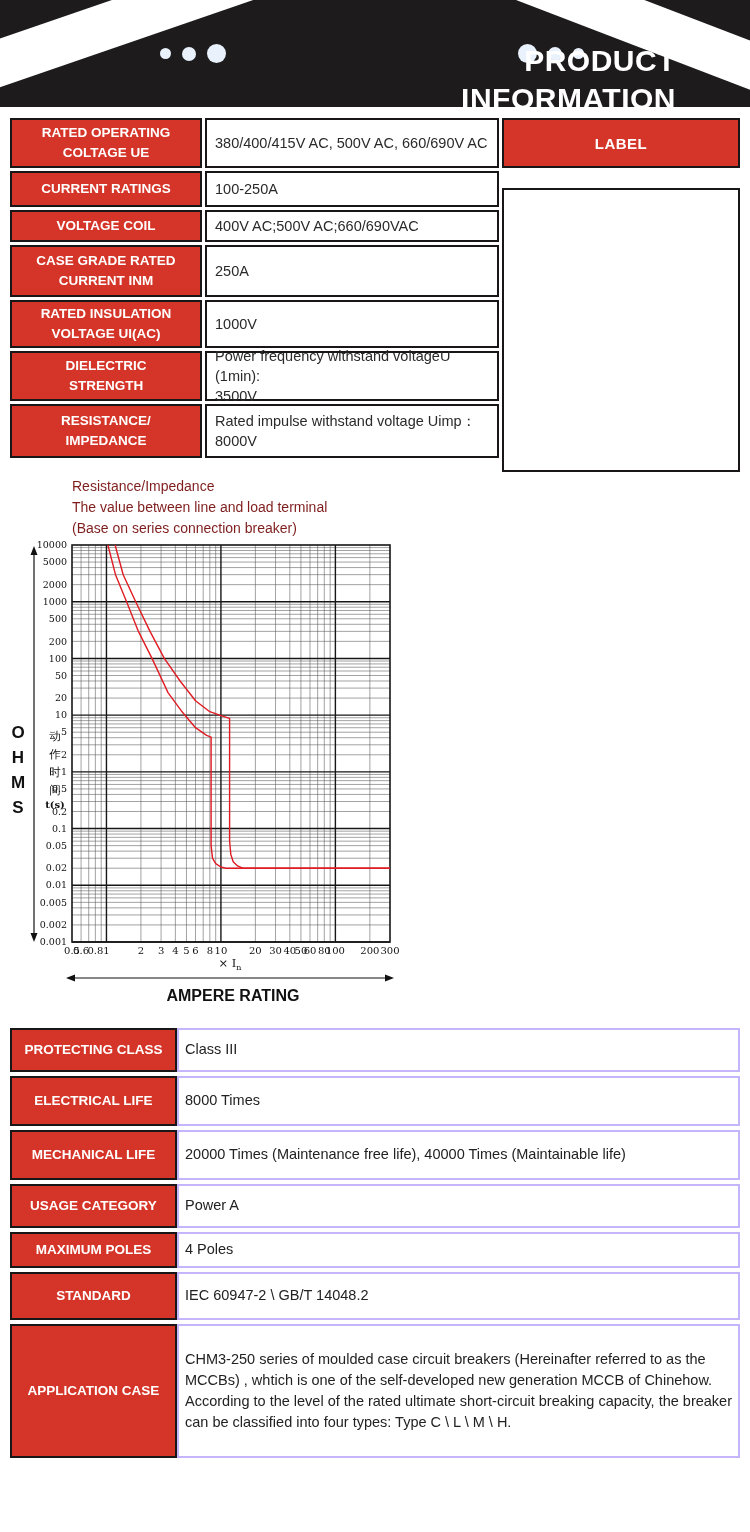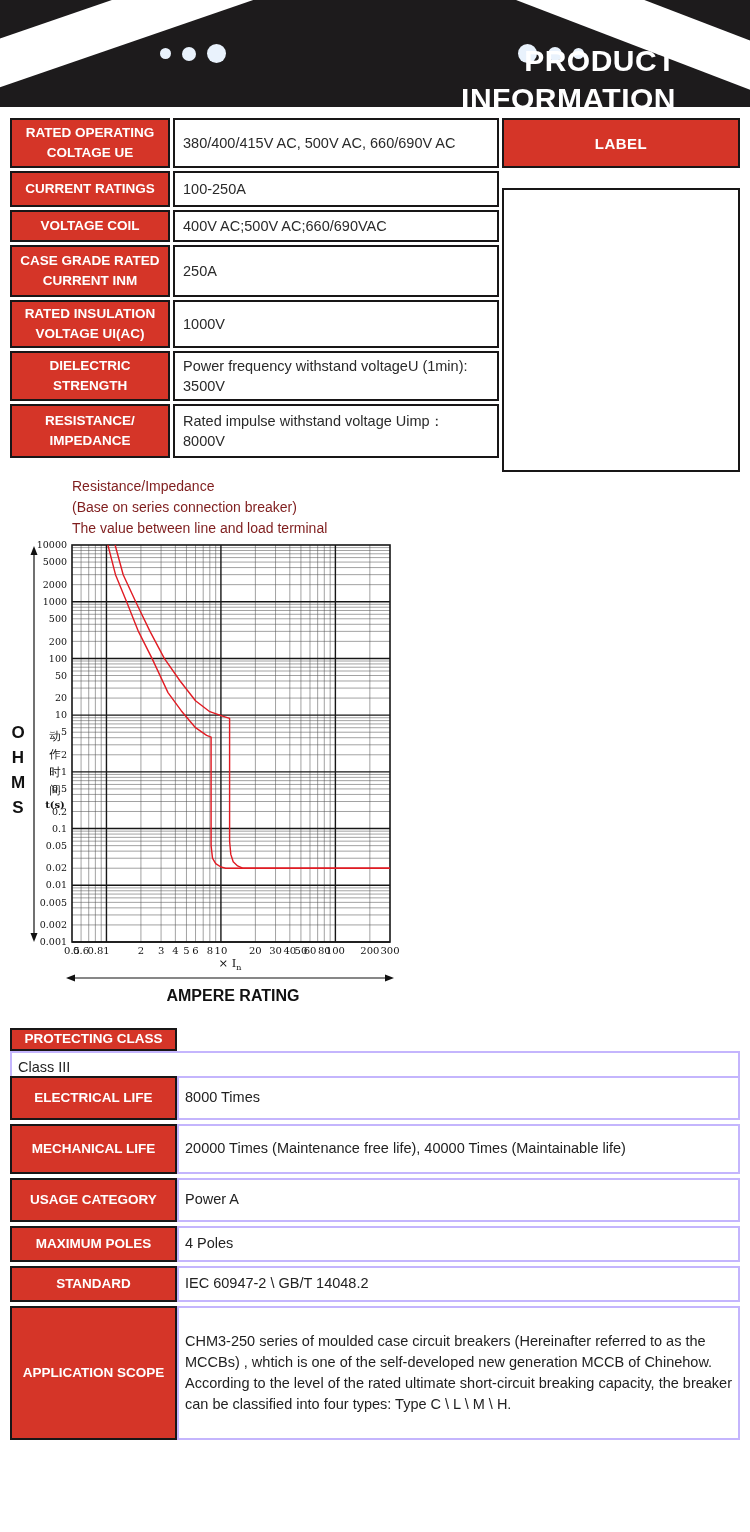--- a/index.html
+++ b/index.html
@@ -20,21 +20,21 @@
   .dot-s{width:11px;height:11px;}
   .dot-m{width:14px;height:14px;}
   .dot-l{width:19px;height:19px;}
 
   
   .spec-table{position:absolute;left:10px;top:118px;width:730px;height:354px;display:flex;gap:3px;}
   .spec-left{width:489px;display:flex;flex-direction:column;gap:3px;}
   .spec-row{display:flex;gap:3px;}
   .spec-label{width:156px;background:#d53528;border:2px solid #181617;color:#fff;
         font-weight:bold;font-size:13.5px;line-height:1.45;display:flex;align-items:center;
-        justify-content:center;text-align:center;padding:0 0;}
+        justify-content:center;text-align:center;padding:0 16px;}
   .spec-value{flex:1;background:#fff;border:2px solid #181617;display:flex;align-items:center;
         padding-left:8px;padding-right:8px;font-size:14.5px;color:#2a2a2a;white-space:pre-line;line-height:1.4;}
   .spec-right{flex:1;display:flex;flex-direction:column;gap:20px;}
   .label-header{height:46px;background:#d53528;border:2px solid #181617;color:#fff;font-weight:bold;
         font-size:15px;letter-spacing:.5px;display:flex;align-items:center;justify-content:center;}
   .label-body{flex:1;background:#fff;border:2px solid #181617;}
 
   
   .chart-notes{position:absolute;left:72px;top:476px;font-size:14px;color:#7f1d1d;line-height:21px;}
 
@@ -108,22 +108,22 @@
         </div>
       </div>
     <div class="spec-right">
       <div class="label-header">LABEL</div>
       <div class="label-body"></div>
     </div>
   </section>
 
   <div class="chart-notes" id="chartNotes">
       <div>Resistance/Impedance</div>
+      <div>The value between line and load terminal</div>
       <div>(Base on series connection breaker)</div>
-      <div>The value between line and load terminal</div>
     </div>
 
   <svg class="chart-svg" id="tripChart" width="440" height="470" viewBox="0 0 440 470">
       <g stroke="#555" stroke-width="0.55">
         <line x1="81.06345046536525" y1="5" x2="81.06345046536525" y2="402"></line>
         <line x1="88.72648864573614" y1="5" x2="88.72648864573614" y2="402"></line>
         <line x1="95.36451425228213" y1="5" x2="95.36451425228213" y2="402"></line>
         <line x1="101.21966779585574" y1="5" x2="101.21966779585574" y2="402"></line>
         <line x1="140.91456223481475" y1="5" x2="140.91456223481475" y2="402"></line>
         <line x1="255.37917245216215" y1="5" x2="255.37917245216215" y2="402"></line>
@@ -277,43 +277,43 @@
       <g font-family="&quot;DejaVu Sans&quot;, sans-serif" font-size="11.5" fill="#111" text-anchor="middle">
         <text x="55" y="200">动</text>
         <text x="55" y="218">作</text>
         <text x="55" y="236">时</text>
         <text x="55" y="254">间</text>
       </g>
       <text x="55" y="268" font-family="&quot;DejaVu Serif&quot;, serif" font-size="10" font-weight="bold" fill="#111" text-anchor="middle">t(s)</text>
     </svg>
 
   <section class="details-table" id="detailRows">
-      <div class="detail-row" style="height: 44px; flex-direction: column;">
+      <div class="detail-row" style="height: 44px;">
         <div class="detail-label">PROTECTING CLASS</div>
         <div class="detail-value">Class III</div>
       </div>
-      <div class="detail-row" style="height: 44px;">
+      <div class="detail-row" style="height: 50px;">
         <div class="detail-label">ELECTRICAL LIFE</div>
         <div class="detail-value">8000 Times</div>
       </div>
       <div class="detail-row" style="height: 50px;">
         <div class="detail-label">MECHANICAL LIFE</div>
         <div class="detail-value">20000 Times (Maintenance free life), 40000 Times (Maintainable life)</div>
       </div>
       <div class="detail-row" style="height: 44px;">
         <div class="detail-label">USAGE CATEGORY</div>
         <div class="detail-value">Power A</div>
       </div>
       <div class="detail-row" style="height: 36px;">
         <div class="detail-label">MAXIMUM POLES</div>
         <div class="detail-value">4 Poles</div>
       </div>
-      <div class="detail-row" style="height: 36px;">
+      <div class="detail-row" style="height: 48px;">
         <div class="detail-label">STANDARD</div>
         <div class="detail-value">IEC 60947-2 \ GB/T 14048.2</div>
       </div>
       <div class="detail-row" style="height: 134px;">
-        <div class="detail-label">APPLICATION SCOPE</div>
+        <div class="detail-label">APPLICATION CASE</div>
         <div class="detail-value">CHM3-250 series of moulded case circuit breakers (Hereinafter referred to as the MCCBs) , whtich is one of the self-developed new generation MCCB of Chinehow. According to the level of the rated ultimate short-circuit breaking capacity, the breaker can be classified into four types: Type C \ L \ M \ H.</div>
       </div>
     </section>
 
 </div>
 
 </body></html>

